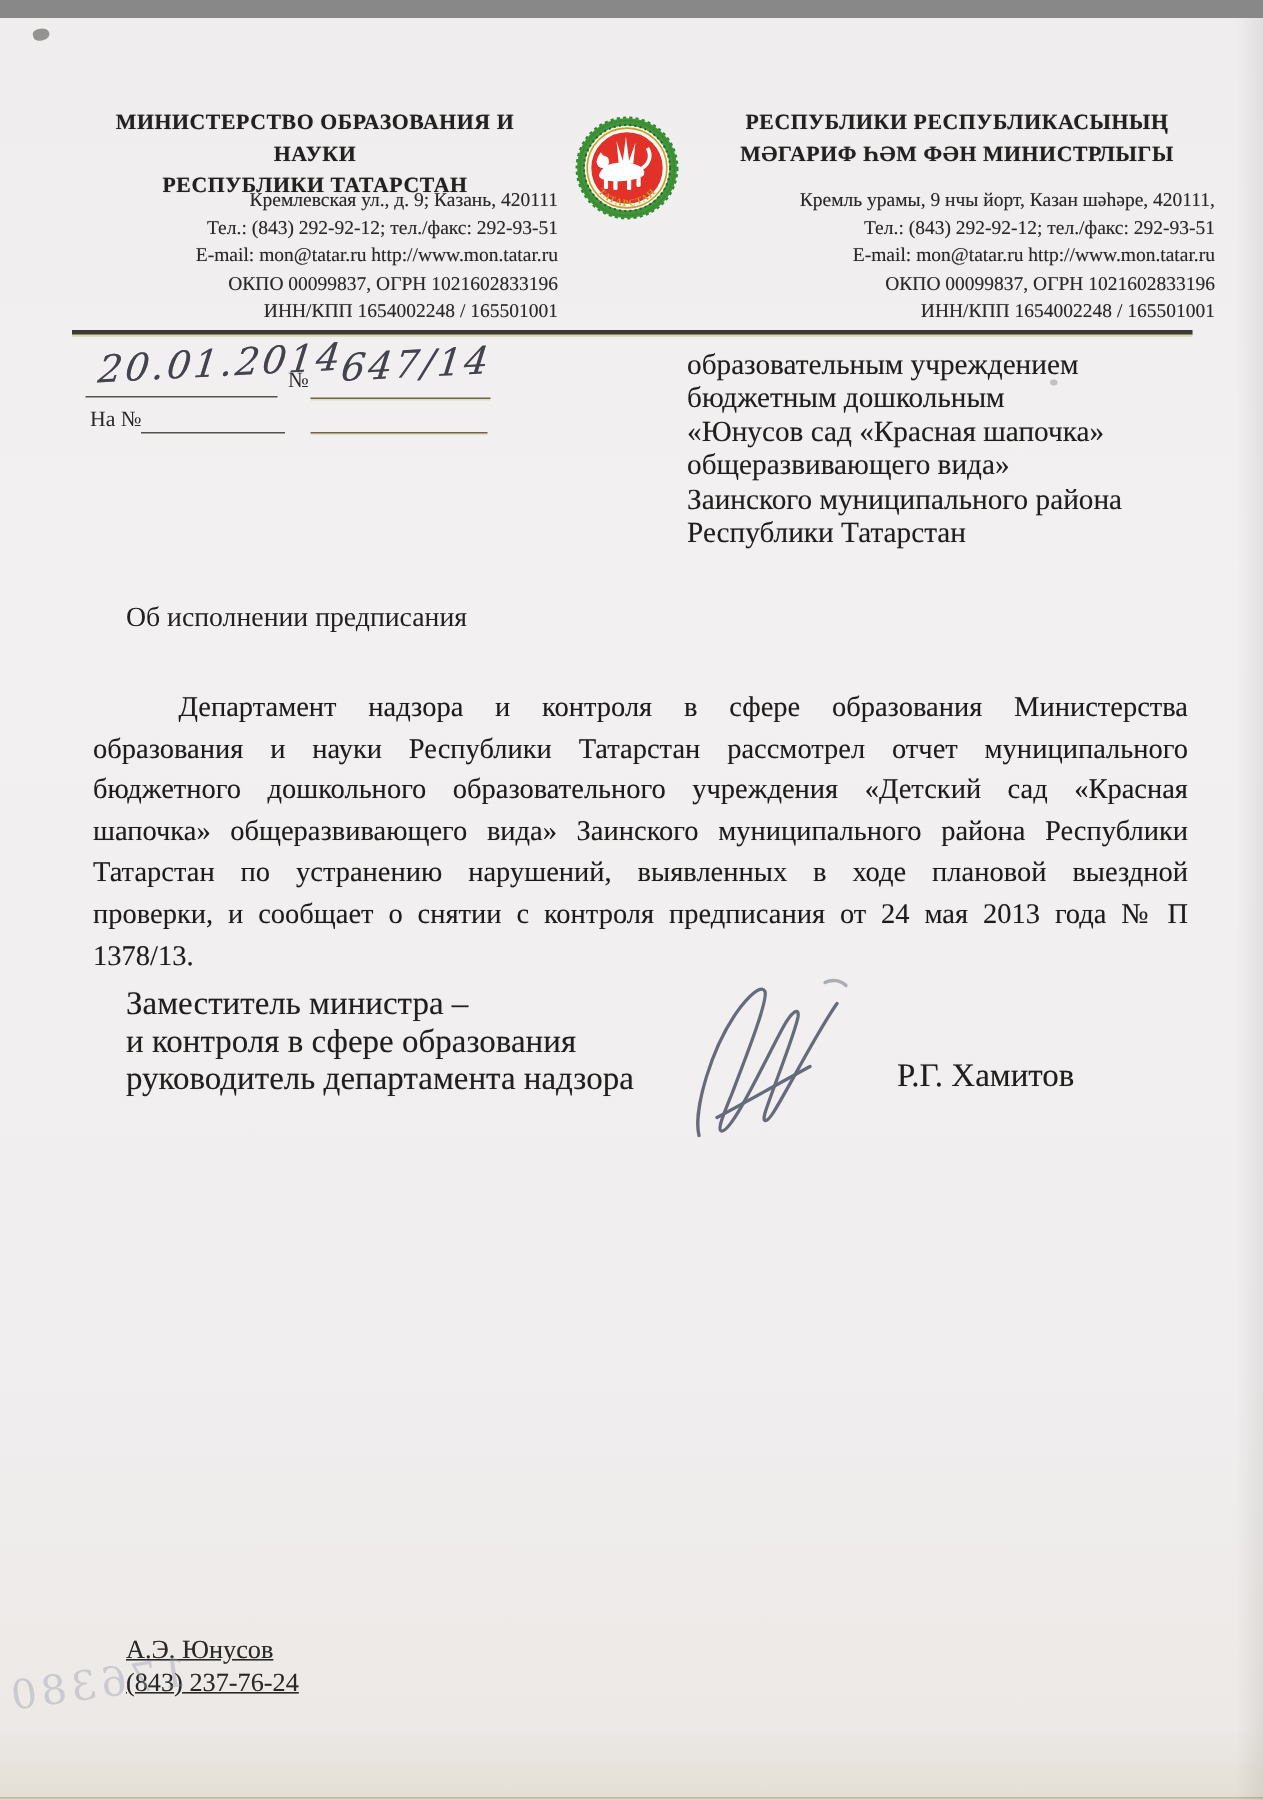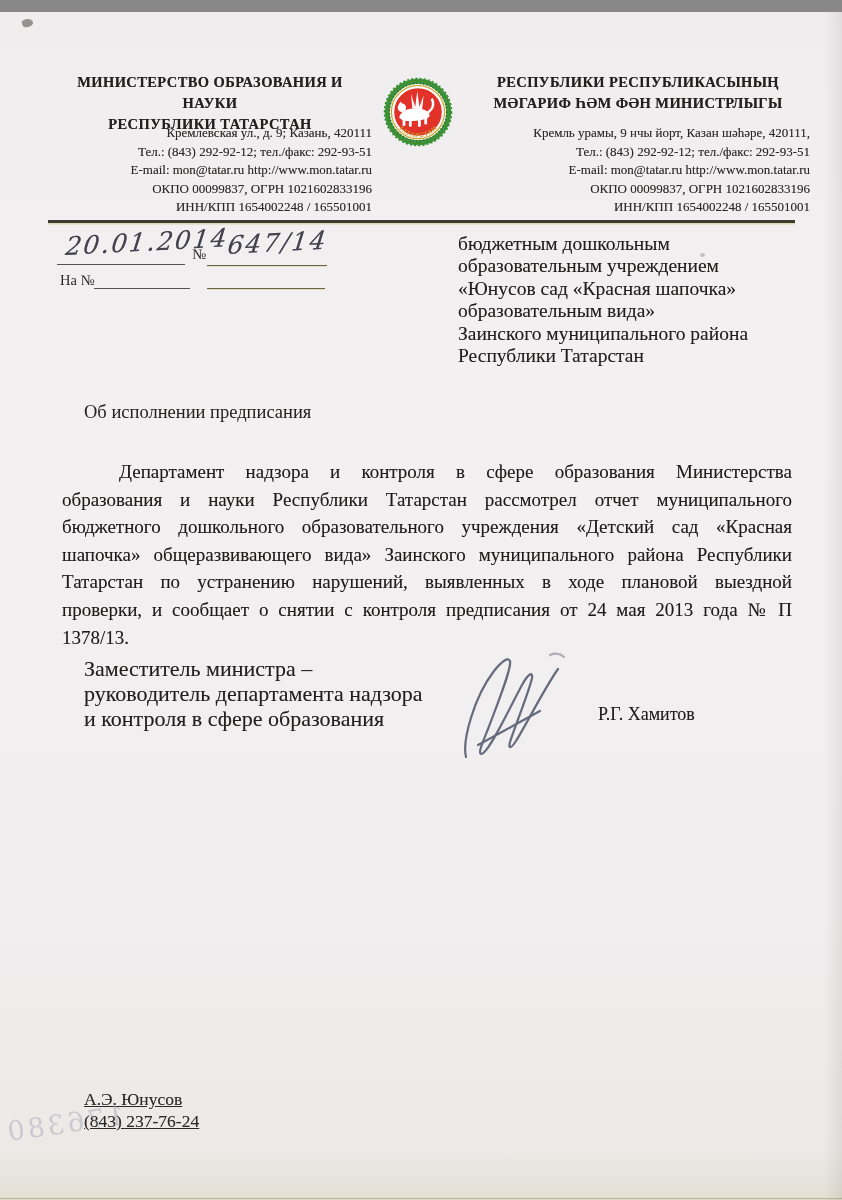--- a/index.html
+++ b/index.html
@@ -54,21 +54,21 @@
   .recipient{font-size:19.5px;line-height:22.4px;color:#1f1e1c;
     text-shadow:0 0 .5px rgba(30,30,30,.35);}
   .subject{font-size:18.5px;color:#22211f;}
   .body-par{
     font-size:19px;line-height:27.6px;text-align:justify;text-indent:57px;
     color:#1d1c1a;word-spacing:2.5px;
     text-shadow:0 0 .5px rgba(30,30,30,.35);
   }
   .sig-lines{font-size:22px;line-height:24.8px;color:#201f1d;
     text-shadow:0 0 .5px rgba(30,30,30,.35);}
-  .sig-name{font-size:18px;color:#1f1e1c;text-shadow:0 0 .5px rgba(30,30,30,.35);text-align:center;}
+  .sig-name{font-size:22px;color:#1f1e1c;text-shadow:0 0 .5px rgba(30,30,30,.35);text-align:center;}
   .footer-exec{font-size:17.5px;line-height:22px;color:#2a2927;
     text-shadow:0 0 .4px rgba(40,40,40,.35);text-decoration:underline;}
 
   
   .bleed-number{
     font-family:"DejaVu Serif", serif;
     font-size:27px;letter-spacing:3px;
     color:rgba(150,155,175,.40);
     transform:scaleX(-1) rotate(8deg);
     transform-origin:center;
@@ -148,36 +148,36 @@
 
   <div class="abs small-label" style="left:192px;top:234px;">№</div>
   <div class="abs handwriting" style="left:226px;top:219px;font-size:25px;">647/14</div>
   <div class="abs u-line warm" style="left:207px;top:253px;width:120px;"></div>
 
   <div class="abs small-label" style="left:60px;top:260px;">На №</div>
   <div class="abs u-line" style="left:94px;top:276px;width:96px;"></div>
   <div class="abs u-line warm" style="left:207px;top:276px;width:118px;"></div>
 
   <div class="abs recipient" style="left:458px;top:221px;width:345px;">
+    <div>образовательным учреждением</div>
     <div>бюджетным дошкольным</div>
-    <div>образовательным учреждением</div>
     <div>«Юнусов сад «Красная шапочка»</div>
-    <div>образовательным вида»</div>
+    <div>общеразвивающего вида»</div>
     <div>Заинского муниципального района</div>
     <div>Республики Татарстан</div>
   </div>
 
   <div class="abs subject" style="left:84px;top:390px;">Об исполнении предписания</div>
 
   <div class="abs body-par" style="left:62px;top:446px;width:730px;">Департамент надзора и контроля в сфере образования Министерства образования и науки Республики Татарстан рассмотрел отчет муниципального бюджетного дошкольного образовательного учреждения «Детский сад «Красная шапочка» общеразвивающего вида» Заинского муниципального района Республики Татарстан по устранению нарушений, выявленных в ходе плановой выездной проверки, и сообщает о снятии с контроля предписания от 24 мая 2013 года № П 1378/13.</div>
 
   <div class="abs sig-lines" style="left:84px;top:645px;width:360px;">
     <div>Заместитель министра –</div>
+    <div>и контроля в сфере образования</div>
     <div>руководитель департамента надзора</div>
-    <div>и контроля в сфере образования</div>
   </div>
 
   <svg class="abs" style="left:448px;top:633px;" width="140" height="120" viewBox="0 0 140 120">
     <g fill="none" stroke="#4d5568" stroke-width="2.2" stroke-linecap="round" opacity=".85">
       <path d="M18,112 C14,96 26,52 46,26 C54,16 60,12 62,16 C64,22 50,58 40,84 C34,99 30,108 33,109 C40,110 62,62 74,40 C80,29 85,26 84,33 C82,44 66,84 62,97 C60,104 63,104 68,96 C78,80 96,44 110,24"></path>
       <path d="M30,100 C45,92 70,78 92,66"></path>
       <path d="M102,10 C106,8 112,8 116,12" opacity=".5"></path>
     </g>
   </svg>
 

